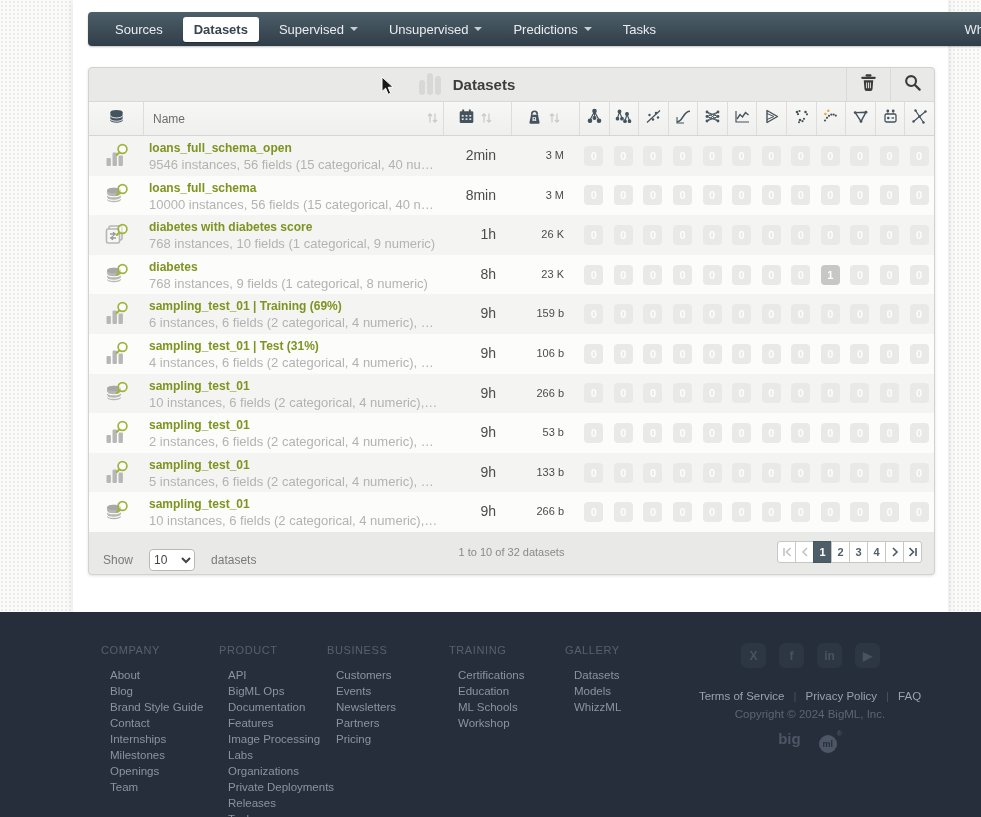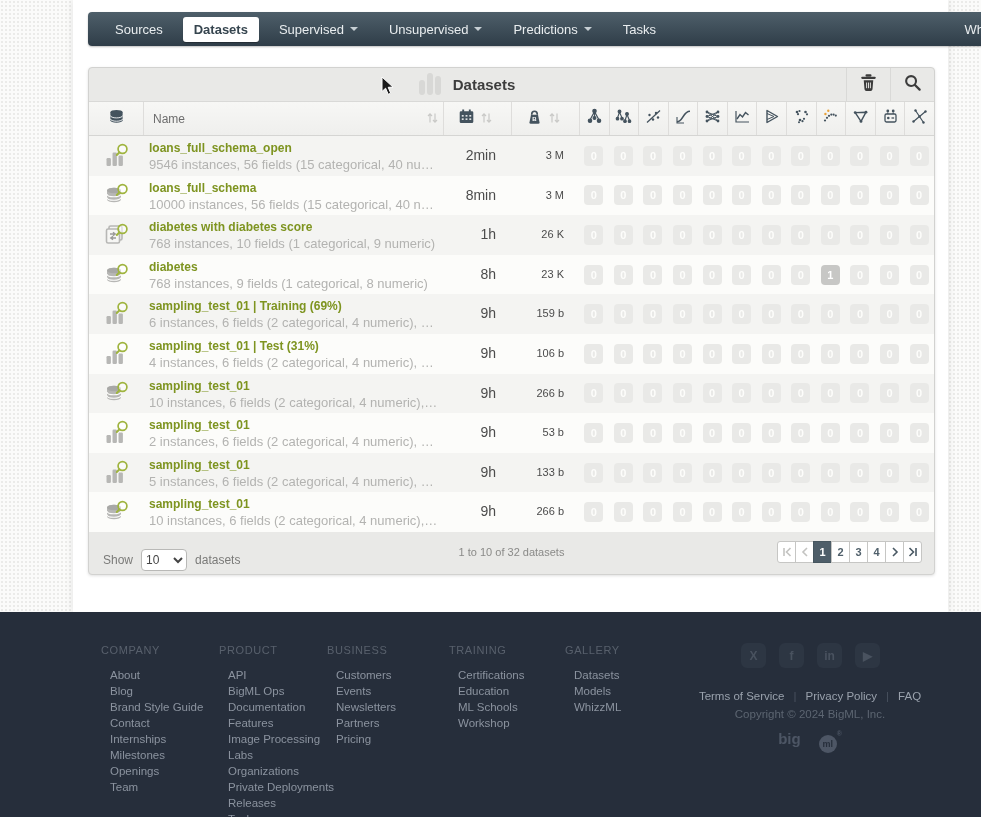--- a/index.html
+++ b/index.html
@@ -74,21 +74,21 @@
   .row-badges { position:absolute; left:490px; right:0; top:0; bottom:0; display:flex; }
   .badge-cell { flex:1; display:flex; align-items:center; justify-content:center; }
   .badge { width:19px; height:20px; border-radius:4px; background:#e9e9e7;
     color:#fdfdfb; font-size:11px; font-weight:bold; display:flex;
     align-items:center; justify-content:center; cursor:pointer; }
   .badge.on { background:#c7c7c5; color:#fff; }
 
   
   .panel-foot { position:absolute; left:0; right:0; bottom:0; height:44px; }
   .pf-left { position:absolute; left:14px; top:16px; bottom:0; display:flex;
-    align-items:center; gap:8px; font-size:12px; color:#7a7a78; }
+    align-items:center; gap:16px; font-size:12px; color:#7a7a78; }
   .pf-select { font-family:"Liberation Sans",sans-serif; font-size:12px; color:#444;
     background:#fff; border:1px solid #b9b9b7; border-radius:4px; height:22px;
     width:46px; }
   .pf-center { position:absolute; left:0; right:0; top:0; bottom:0; display:flex;
     align-items:center; justify-content:center; font-size:11px; color:#8a8a88;
     pointer-events:none; }
   .pf-right { position:absolute; right:12px; top:0; bottom:0; display:flex;
     align-items:center; }
   .pg-btn { width:19px; height:22px; background:#fff; border:1px solid #c6c6c4;
     margin-left:-1px; display:flex; align-items:center; justify-content:center;

